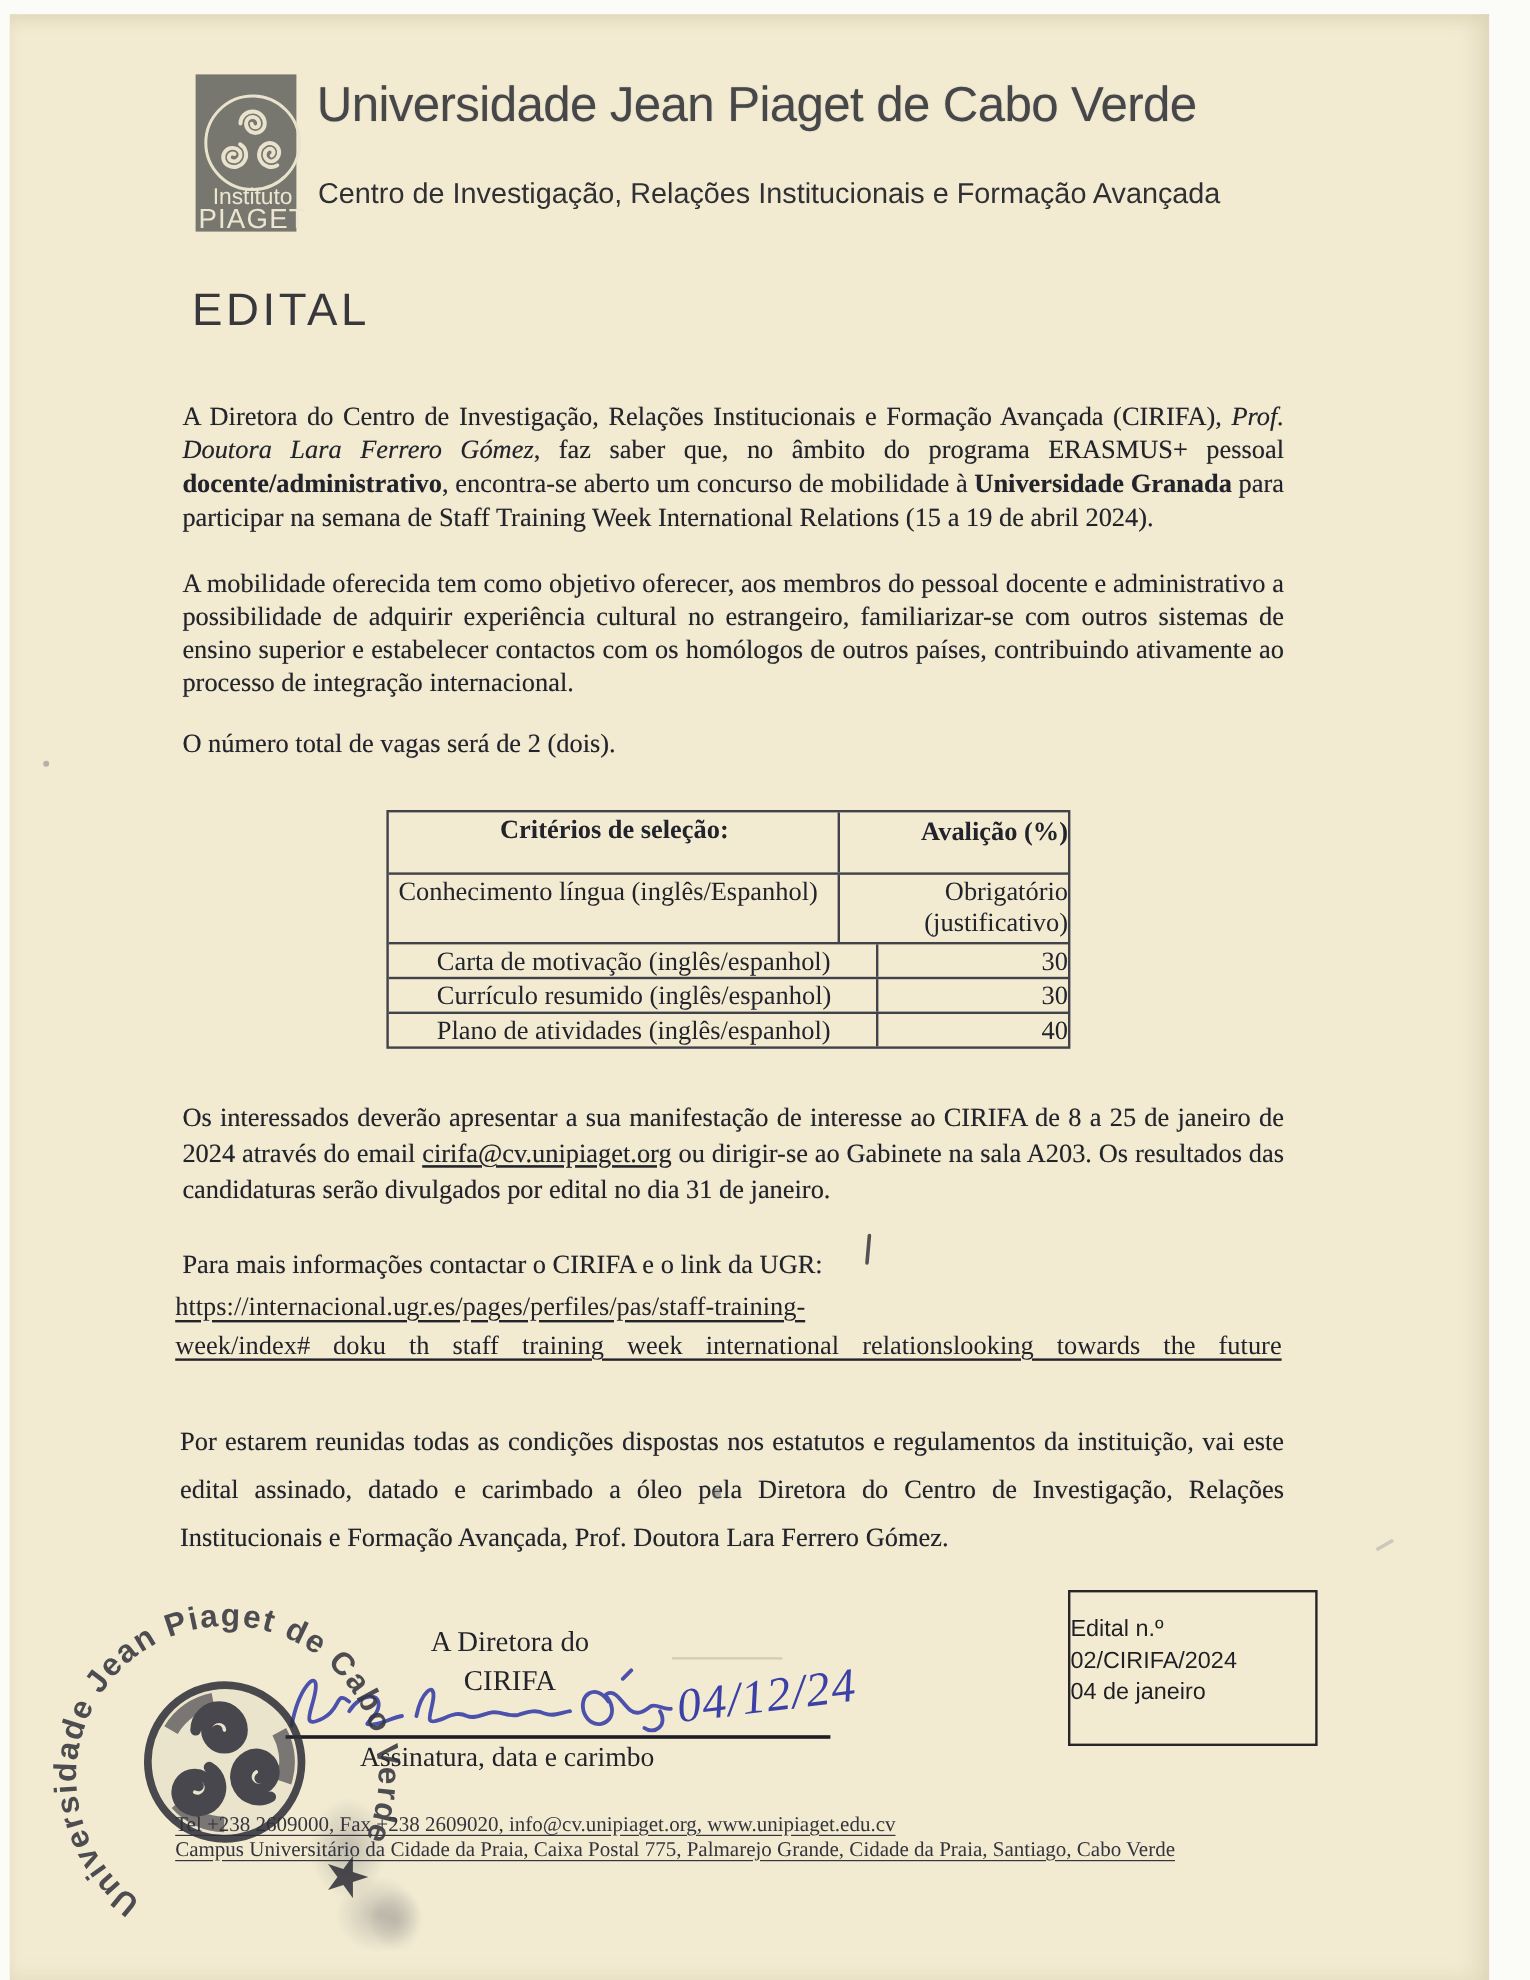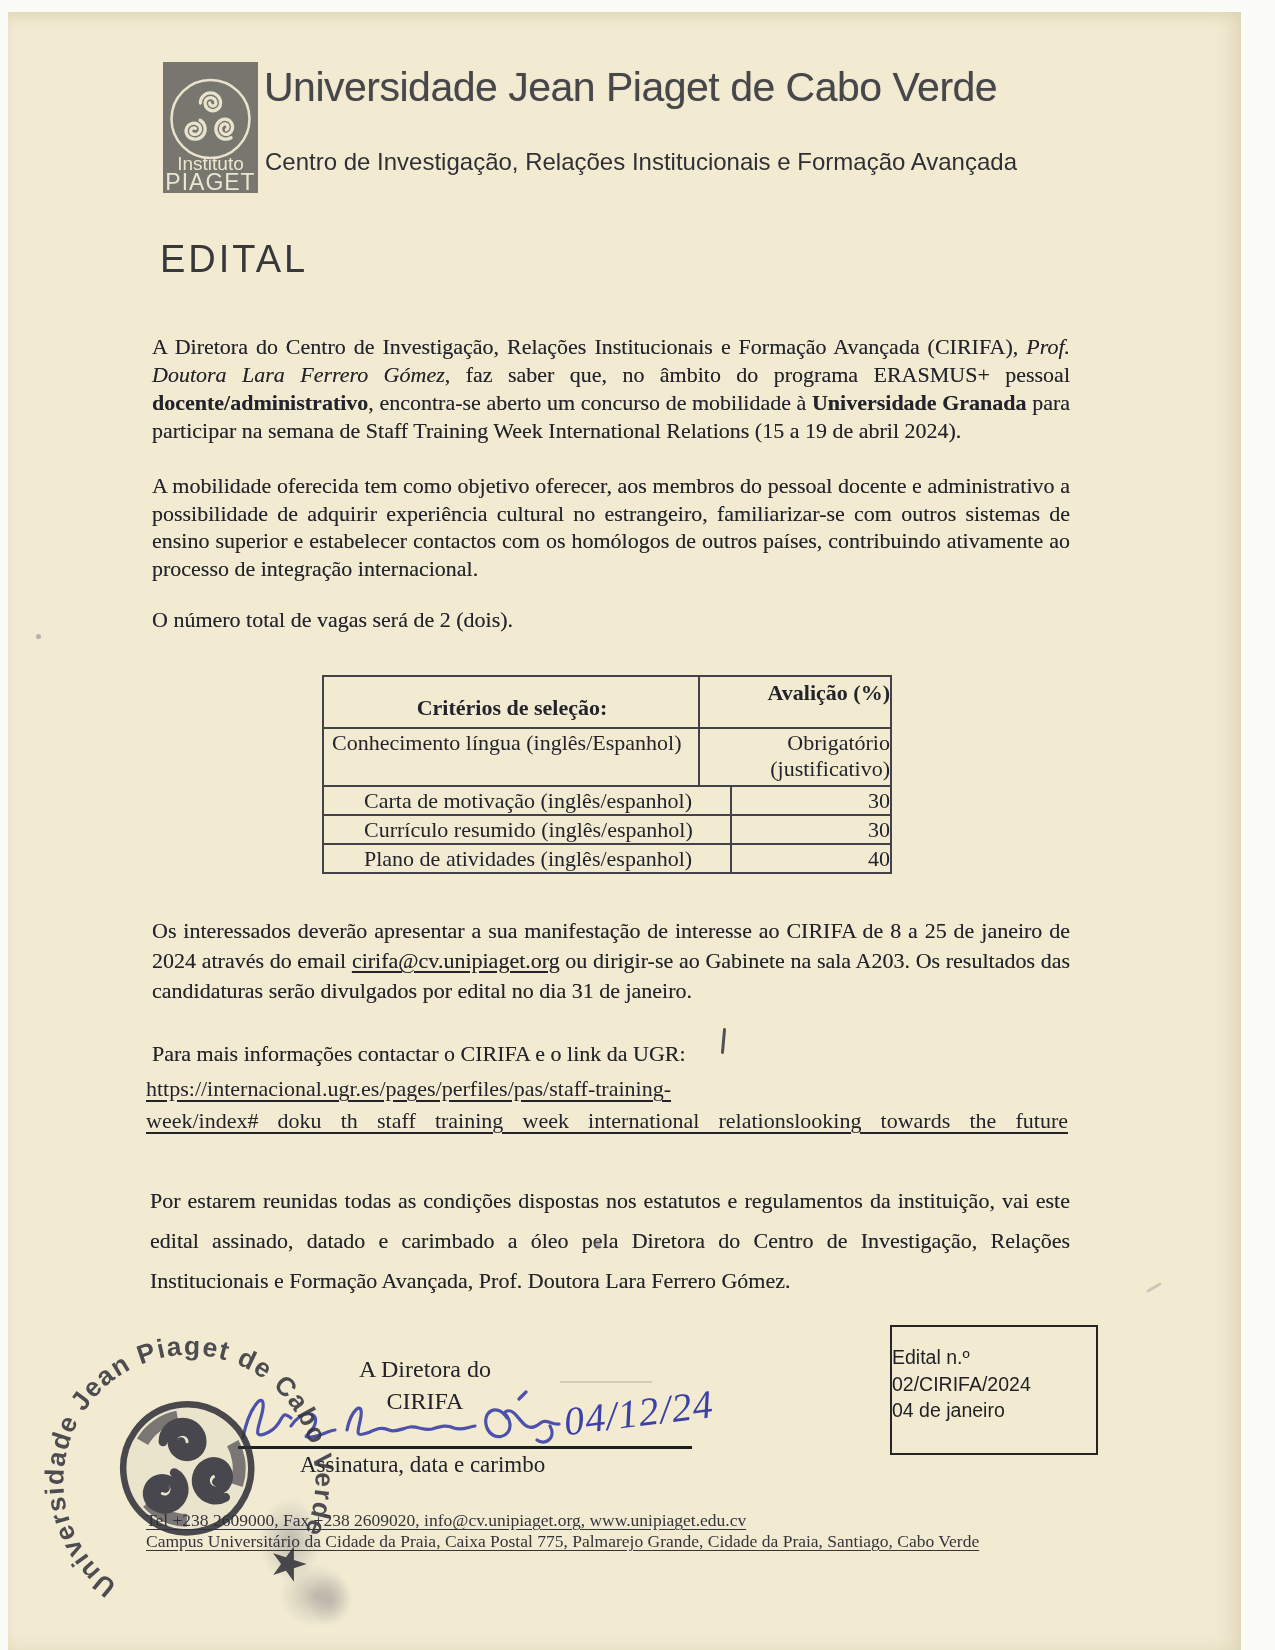--- a/index.html
+++ b/index.html
@@ -3,21 +3,21 @@
 <meta charset="utf-8">
 <style>
   html,body{margin:0;padding:0;}
   body{width:1275px;height:1650px;position:relative;background:#fbfbf8;overflow:hidden;
        font-family:"Liberation Serif",serif;color:#23232b;}
   .paper{position:absolute;left:8px;top:12px;width:1233px;height:1638px;background:#f2ebd2;
          box-shadow:inset -10px 0 18px rgba(170,158,120,.22), inset 0 6px 10px rgba(200,190,150,.18);}
   .stage{position:absolute;inset:0;}
   .abs{position:absolute;}
   
-  .logo-box{left:163px;top:62px;width:95px;height:131px;background:#77776f;}
+  .logo-box{left:163px;top:62px;width:84px;height:131px;background:#77776f;}
   .uni-title{left:264px;top:64px;font-family:"Liberation Sans",sans-serif;font-size:41px;
              color:#47474a;letter-spacing:-.5px;white-space:nowrap;text-shadow:0 0 1px rgba(70,70,70,.35);}
   .uni-sub{left:265px;top:148px;font-family:"Liberation Sans",sans-serif;font-size:24px;
            color:#303034;white-space:nowrap;}
   .edital{left:160px;top:238px;font-family:"Liberation Sans",sans-serif;font-size:38px;
           letter-spacing:3px;color:#38383c;}
   
   .para{left:152px;width:918px;font-size:22px;line-height:28px;text-align:justify;
         text-shadow:0 0 .6px rgba(35,35,45,.45);}
   .p1{top:333px;}
@@ -31,21 +31,21 @@
   .ul{text-decoration:underline;text-underline-offset:3px;}
   .url1{left:146px;top:1076px;font-size:22px;text-decoration:underline;text-underline-offset:4px;white-space:nowrap;}
   .url2{left:146px;top:1108px;width:922px;font-size:22px;text-decoration:underline;text-underline-offset:4px;
         text-align:justify;text-align-last:justify;}
   
   .crit-table{left:322px;top:675px;width:566px;border:2px solid #42424a;background:rgba(255,255,255,0.0);}
   .t-row{display:flex;}
   .t-c1{width:376px;border-right:2px solid #42424a;padding:1px 6px 0 8px;box-sizing:border-box;}
   .t-c2{flex:1;text-align:right;padding-top:1px;}
   .t-head{height:50px;border-bottom:2px solid #42424a;font-weight:bold;}
-  .t-head .t-c1{text-align:center;padding-top:18px;}
+  .t-head .t-c1{text-align:center;padding-top:1px;}
   .t-head .t-c2{padding-top:3px;}
   .r1{height:56px;border-bottom:2px solid #42424a;}
   .r2,.r3{border-bottom:2px solid #42424a;}
   .r2,.r3,.r4{height:27px;padding-left:32px;}
   .crit-table .t-row div{font-size:22px;line-height:26px;}
   
   .role1{left:330px;top:1356px;width:190px;text-align:center;font-size:24px;}
   .role2{left:330px;top:1388px;width:190px;text-align:center;font-size:24px;}
   .sig-svg{left:235px;top:1386px;}
   .sig-line{left:238px;top:1446px;width:454px;height:2.5px;background:#1d1d24;}

